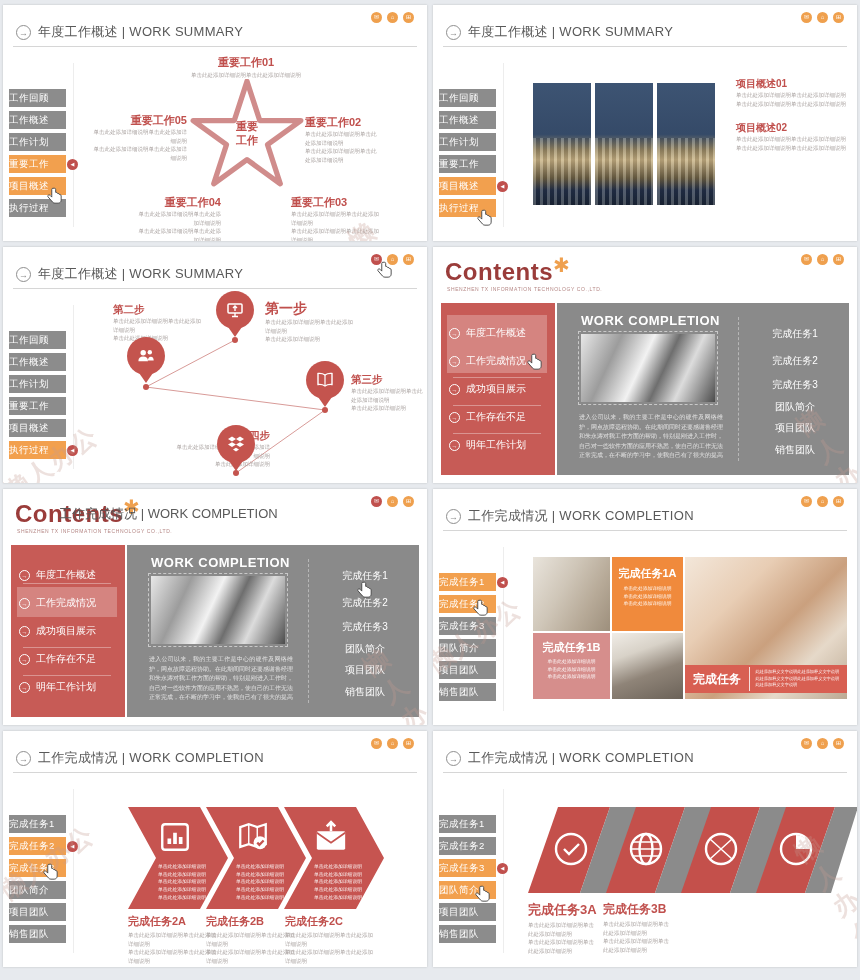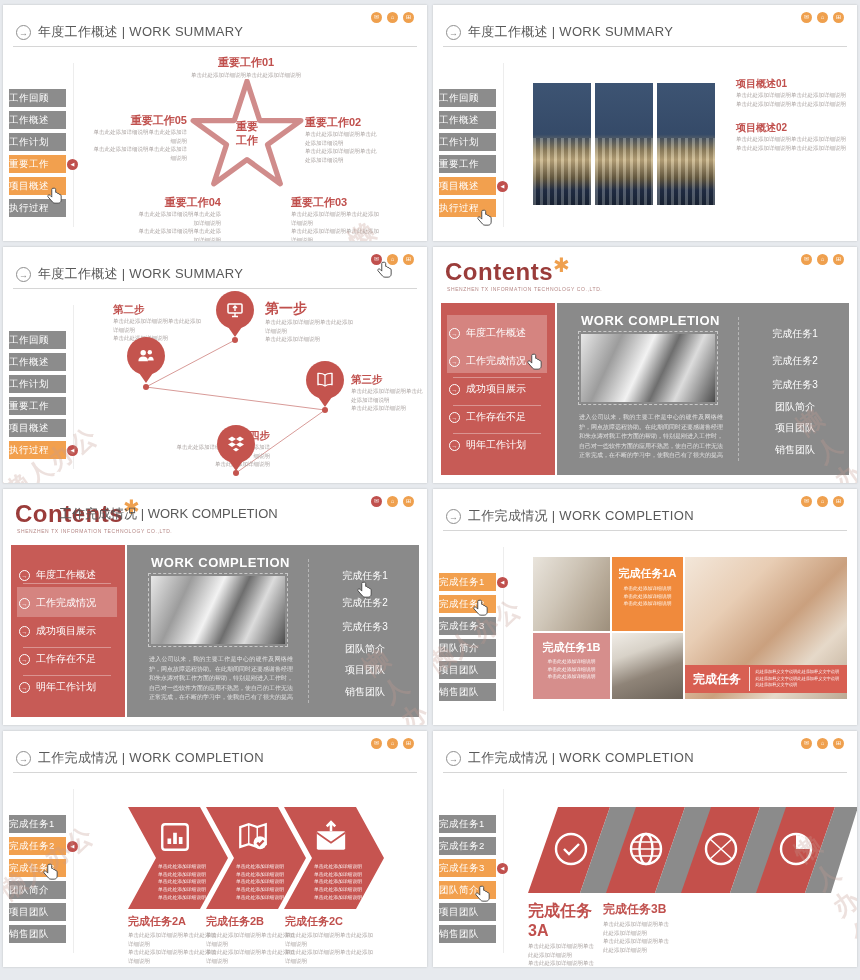--- a/index.html
+++ b/index.html
@@ -525,21 +525,21 @@
         <ellipse cx="118" cy="42" rx="6.5" ry="15"></ellipse>
         <path d="M103.5 42h29M105 35h26M105 49h26" stroke-width="1.3"></path>
         <circle cx="193" cy="42" r="15"></circle>
         <path d="M182 32q11 10 22 20M204 32q-11 10-22 20" stroke-width="1.5"></path>
         <circle cx="268" cy="42" r="15"></circle>
       </g>
       <path d="M268 42V28A14 14 0 0 1 282 42z" fill="#fff"></path>
     </svg>
 
     <div class="lbl" style="left:95px;top:170px;width:70px">
-      <div class="lblT" style="font-size:16px">完成任务3A</div>
+      <div class="lblT" style="font-size:13px">完成任务3A</div>
       <div class="ph">单击此处添加详细说明单击此处添加详细说明</div>
         <div class="ph">单击此处添加详细说明单击此处添加详细说明</div>
     </div>
     <div class="lbl" style="left:170px;top:170px;width:70px">
       <div class="lblT" style="font-size:12px">完成任务3B</div>
       <div class="ph">单击此处添加详细说明单击此处添加详细说明</div>
         <div class="ph">单击此处添加详细说明单击此处添加详细说明</div>
     </div>
     <div class="wm" style="left:390px;top:90px">懒人办公</div>
     <svg class="cursor" style="left:40px;top:154px" viewBox="0 0 24 24">

